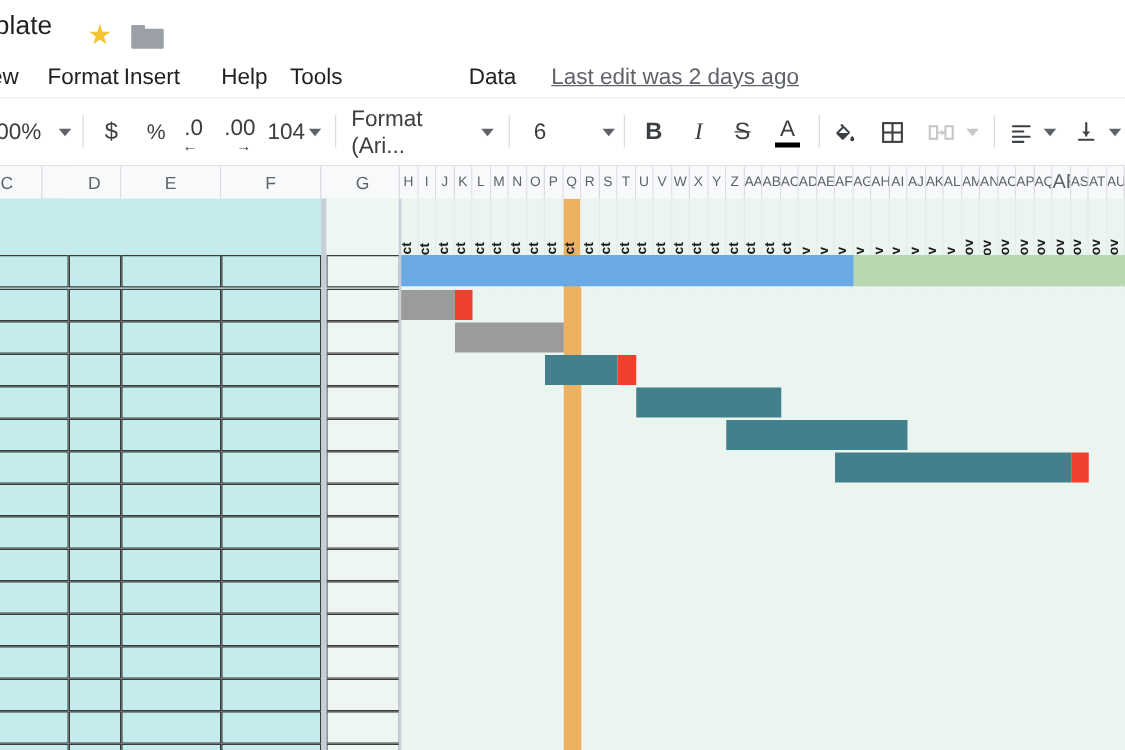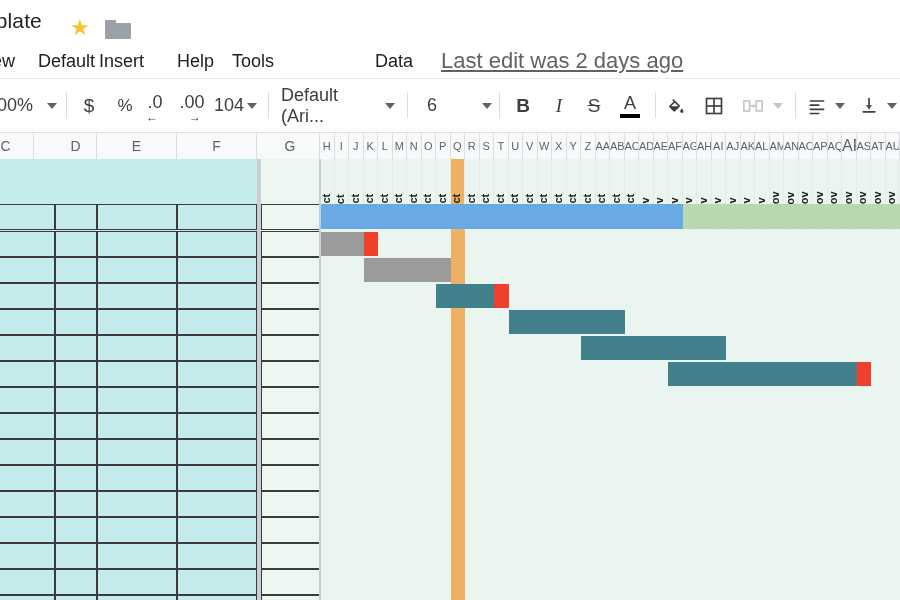--- a/index.html
+++ b/index.html
@@ -13,21 +13,21 @@
   #titlebar{position:absolute;left:0;top:0;width:900px;height:40px;background:#fff;}
   #doc-title{position:absolute;left:-22px;top:9px;font-size:21px;color:#202124;white-space:nowrap;letter-spacing:.1px;}
   #star-icon{position:absolute;left:70px;top:17px;width:22px;height:22px;font-size:22px;line-height:22px;color:#f4c430;cursor:pointer;}
   #folder-icon{position:absolute;left:105px;top:20px;width:26px;height:19px;cursor:pointer;}
   #folder-icon .tab{position:absolute;left:0;top:0;width:11px;height:4px;background:#9aa0a6;border-radius:1px 1px 0 0;}
   #folder-icon .body{position:absolute;left:0;top:3px;width:26px;height:16px;background:#9aa0a6;border-radius:1px;}
 
   
   #menubar{position:absolute;left:0;top:44px;width:900px;height:34px;}
   .menu-item{position:absolute;top:0;font-size:18px;color:#202124;line-height:34px;cursor:pointer;white-space:nowrap;}
-  #lastedit{position:absolute;top:0;font-size:22px;color:#5f6368;line-height:34px;cursor:pointer;white-space:nowrap;text-decoration:underline;}
+  #lastedit{position:absolute;top:0;font-size:18px;color:#5f6368;line-height:34px;cursor:pointer;white-space:nowrap;text-decoration:underline;}
   #menu-sep{position:absolute;left:0;top:78px;width:900px;height:1px;background:#e8eaed;}
 
   
   #toolbar{position:absolute;left:0;top:79px;width:900px;height:53px;background:#fff;}
   .tb{position:absolute;top:0;height:53px;display:flex;align-items:center;justify-content:center;color:#3c4043;cursor:pointer;}
   .tb-txt{font-size:18px;color:#3c4043;}
   .tb-div{position:absolute;top:13px;width:1px;height:26px;background:#dadce0;}
   .caret{width:0;height:0;border-left:5px solid transparent;border-right:5px solid transparent;border-top:6px solid #5f6368;}
   #toolbar-sep{position:absolute;left:0;top:132px;width:900px;height:1px;background:#e0e0e0;}
 
@@ -77,21 +77,21 @@
   <div id="doc-title">...plate</div>
   <div id="star-icon">★</div>
   <div id="folder-icon">
     <div class="tab"></div>
       <div class="body"></div>
   </div>
 </div>
 
 <div id="menubar">
     <div class="menu-item" style="left: -8px;">ew</div>
-    <div class="menu-item" style="left: 38px;">Default</div>
+    <div class="menu-item" style="left: 38px;">Format</div>
     <div class="menu-item" style="left: 99px;">Insert</div>
     <div class="menu-item" style="left: 177px;">Help</div>
     <div class="menu-item" style="left: 232px;">Tools</div>
     <div class="menu-item" style="left: 375px;">Data</div>
     <div id="lastedit" style="left: 441px;">Last edit was 2 days ago</div>
   </div>
 <div id="menu-sep"></div>
 
 <div id="toolbar">
     <div class="tb" style="left: -8px; width: 46px;">
@@ -116,21 +116,21 @@
       <span style="position: absolute; left: 14px; top: 31px; font-size: 12px; color: rgb(60, 64, 67);">→</span>
     </div>
     <div class="tb" style="left: 212px; width: 34px;">
       <span class="tb-txt">104</span>
     </div>
     <div class="tb" style="left: 244px; width: 16px;">
       <div class="caret"></div>
     </div>
     <div class="tb-div" style="left: 268px;"></div>
     <div class="tb" style="left: 281px; width: 100px;">
-      <span class="tb-txt">Default (Ari...</span>
+      <span class="tb-txt">Format (Ari...</span>
     </div>
     <div class="tb" style="left: 382px; width: 16px;">
       <div class="caret"></div>
     </div>
     <div class="tb-div" style="left: 407px;"></div>
     <div class="tb" style="left: 420px; width: 24px;">
       <span class="tb-txt">6</span>
     </div>
     <div class="tb" style="left: 479px; width: 16px;">
       <div class="caret"></div>

